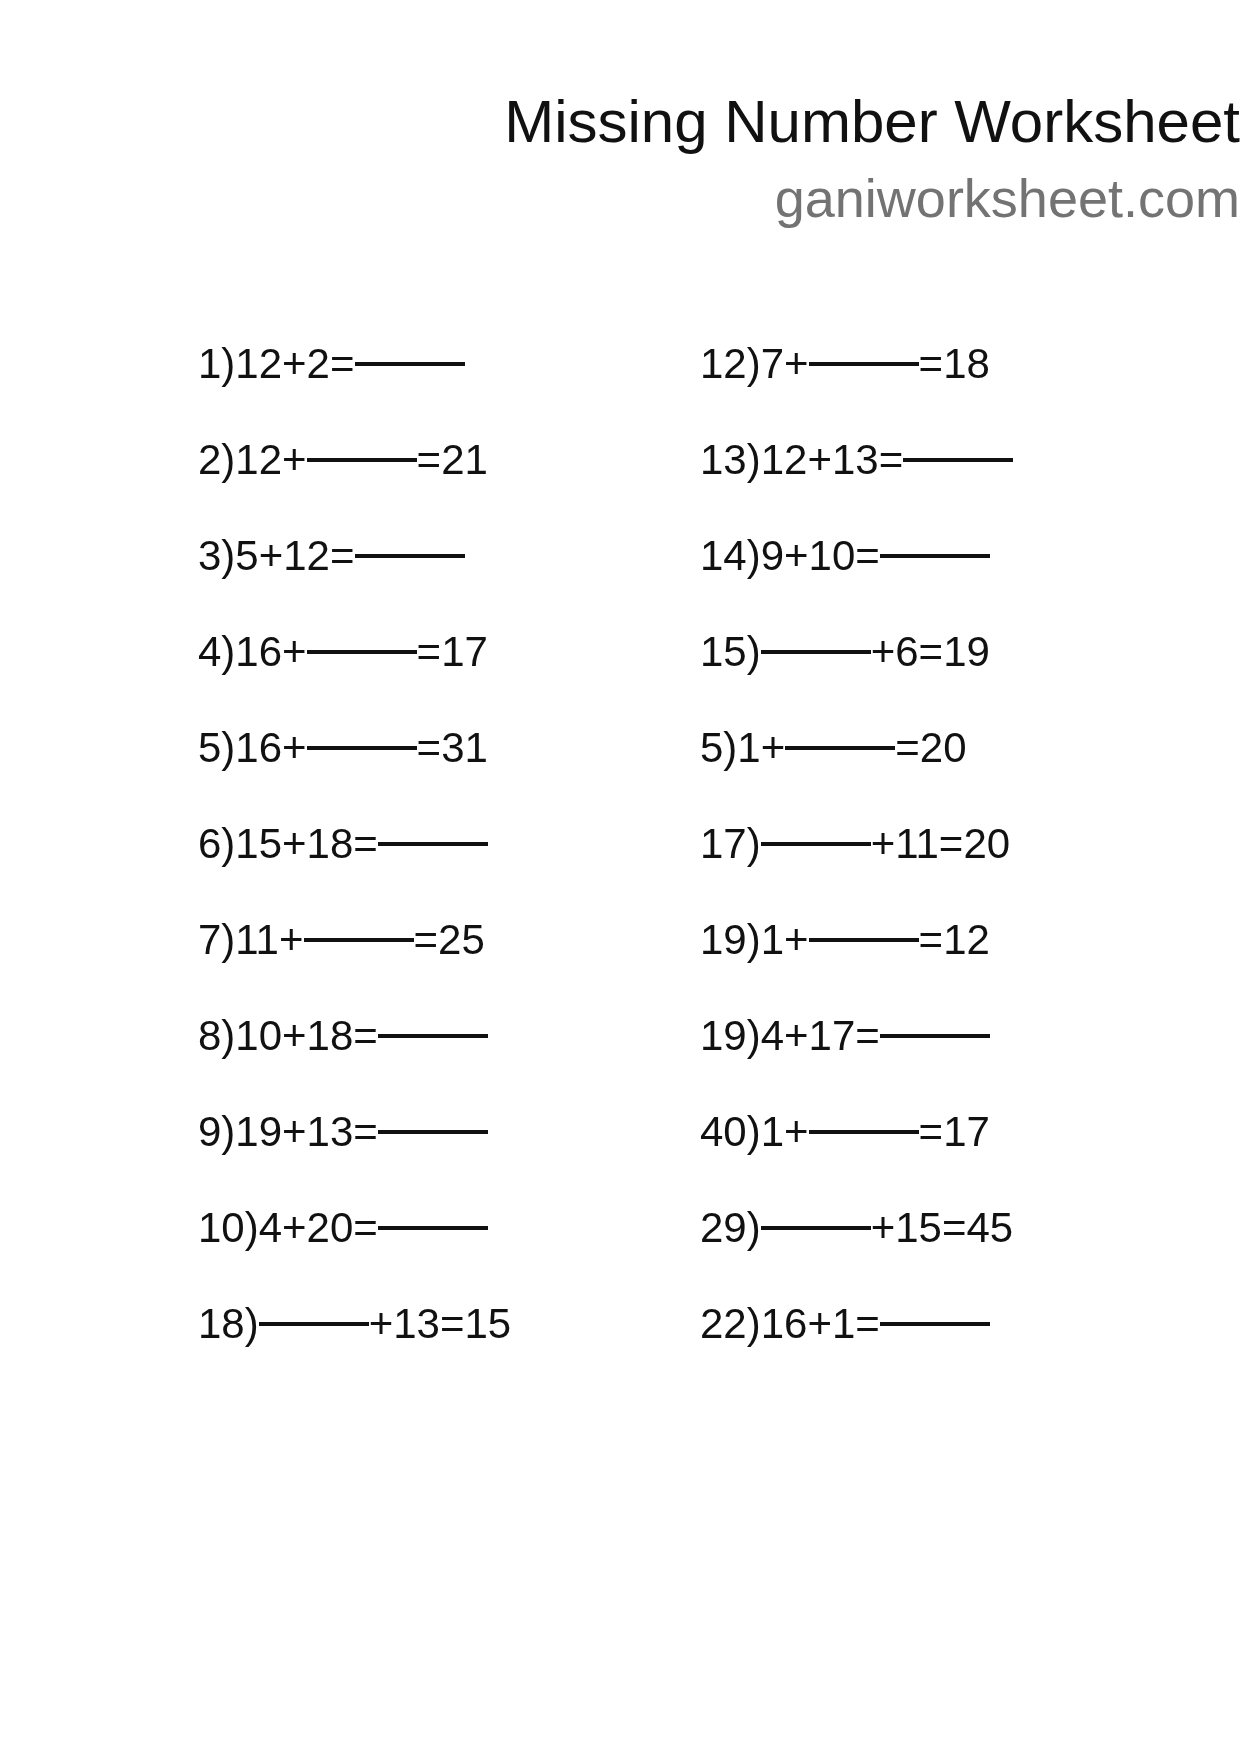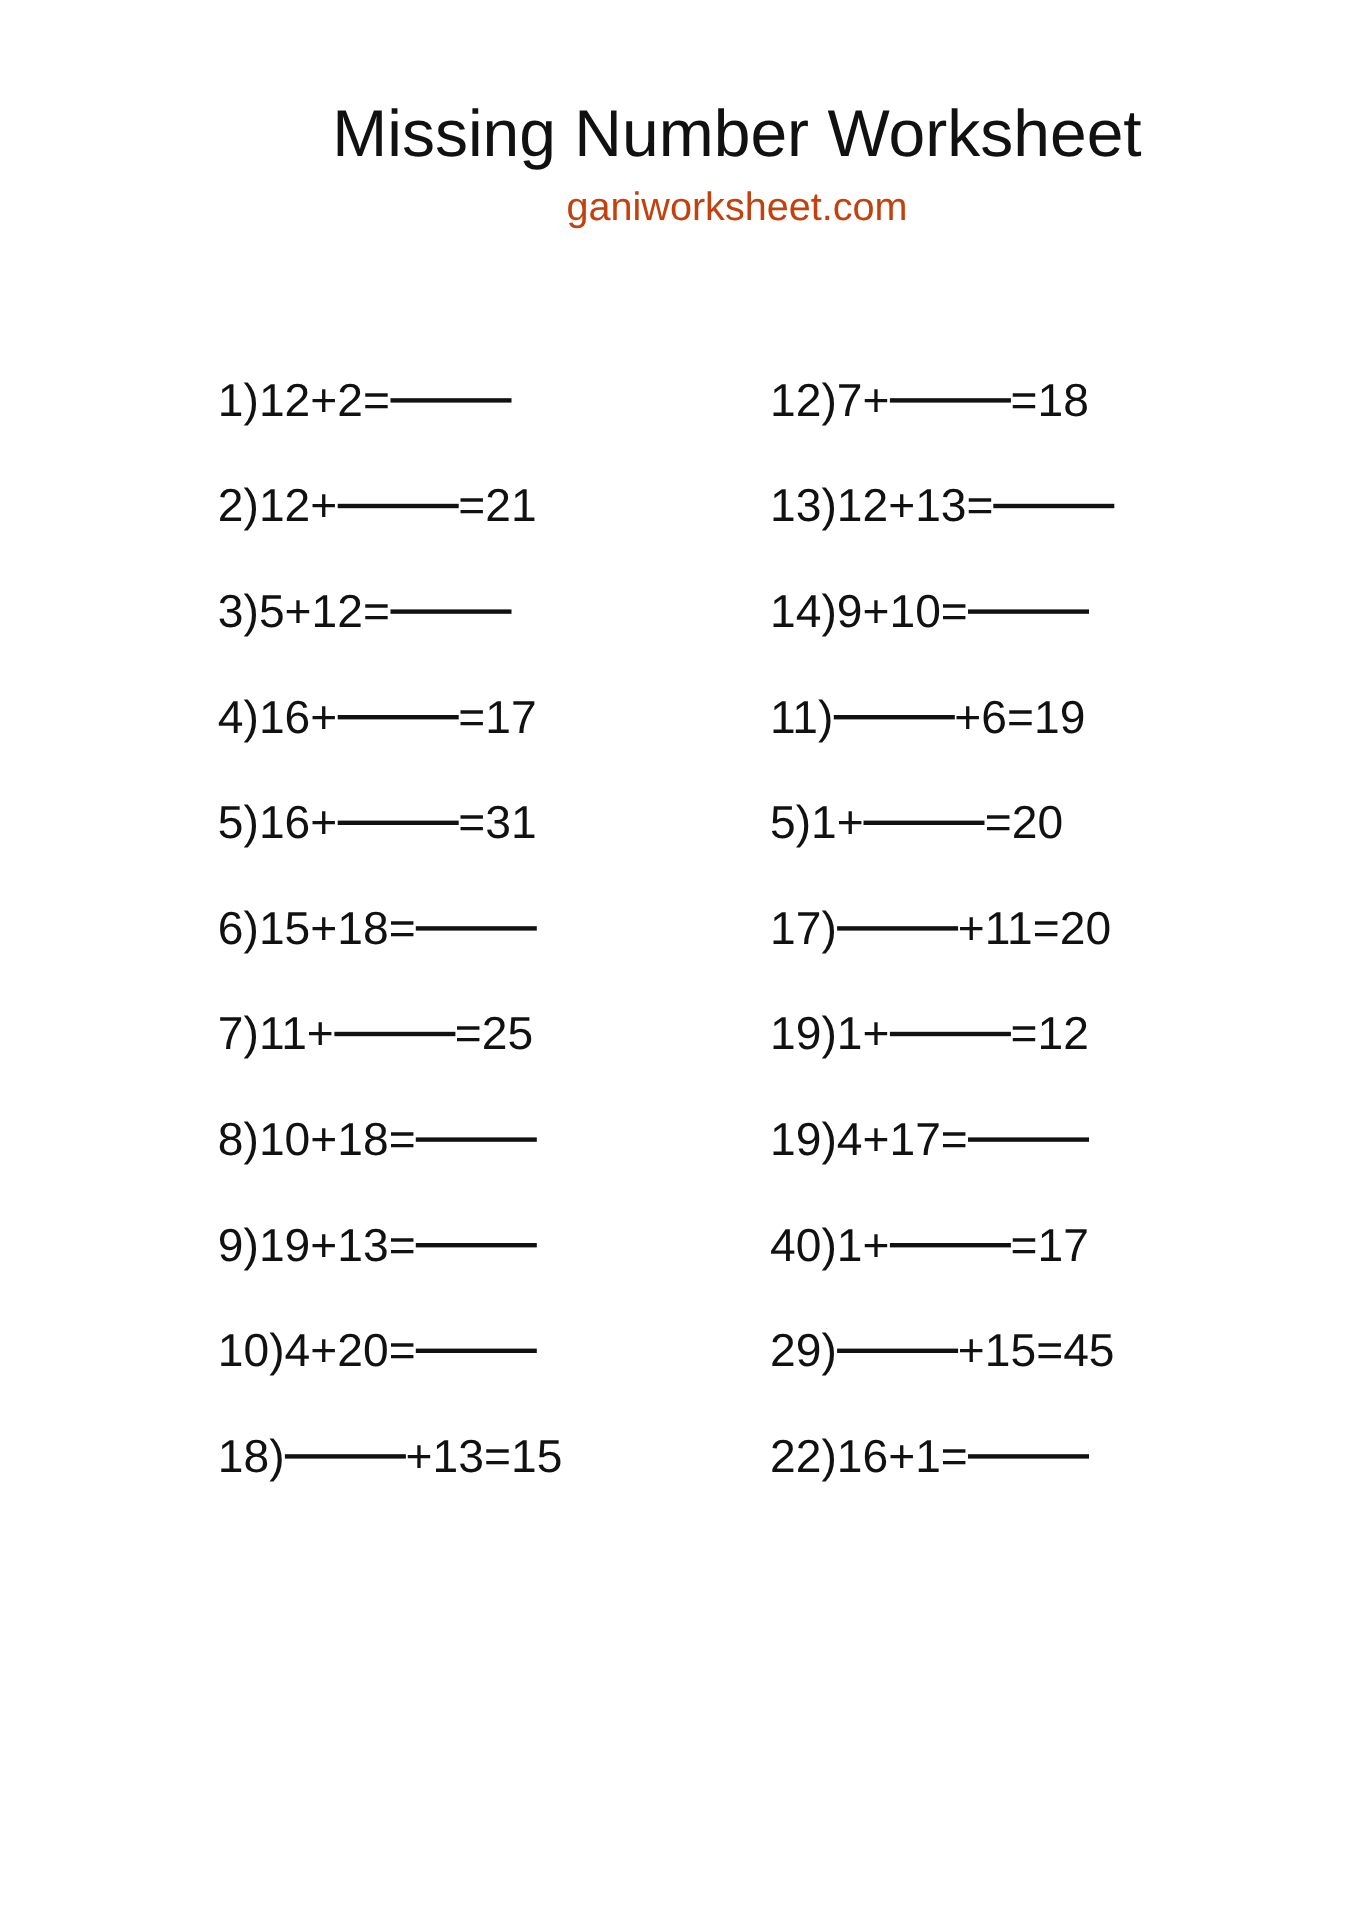--- a/index.html
+++ b/index.html
@@ -14,37 +14,37 @@
     background: #ffffff;
     font-family: "Liberation Sans", "DejaVu Sans", sans-serif;
     color: #111111;
     overflow: hidden;
   }
   .header {
     position: absolute;
     left: 100px;
     width: 1140px;
     top: 86px;
-    text-align: center;
+    text-align: right;
   }
   .title {
     margin: 0;
     font-size: 60px;
     font-weight: 400;
     line-height: 1.2;
     color: #111111;
     letter-spacing: 0px;
     white-space: nowrap;
   }
   .subtitle {
     margin-top: 8px;
-    font-size: 36px;
+    font-size: 54px;
     font-weight: 400;
     line-height: 1.2;
-    color: #c2410c;
+    color: #737373;
     white-space: nowrap;
   }
   .col {
     position: absolute;
     top: 316px;
   }
   .col-left  { left: 198px; width: 430px; }
   .col-right { left: 700px; width: 430px; text-align: center; }
   .problem-row {
     height: 96px;
@@ -180,21 +180,21 @@
       </div>
       <div class="problem-row">
         <span>14) </span>
         <span>9</span> 
         <span>+</span> 
         <span>10</span> 
         <span>=</span> 
         <span class="blank"></span>
       </div>
       <div class="problem-row">
-        <span>11) </span>
+        <span>15) </span>
         <span class="blank"></span> 
         <span>+</span> 
         <span>6</span> 
         <span>=</span> 
         <span>19</span>
       </div>
       <div class="problem-row">
         <span>5) </span>
         <span>1</span> 
         <span>+</span> 

